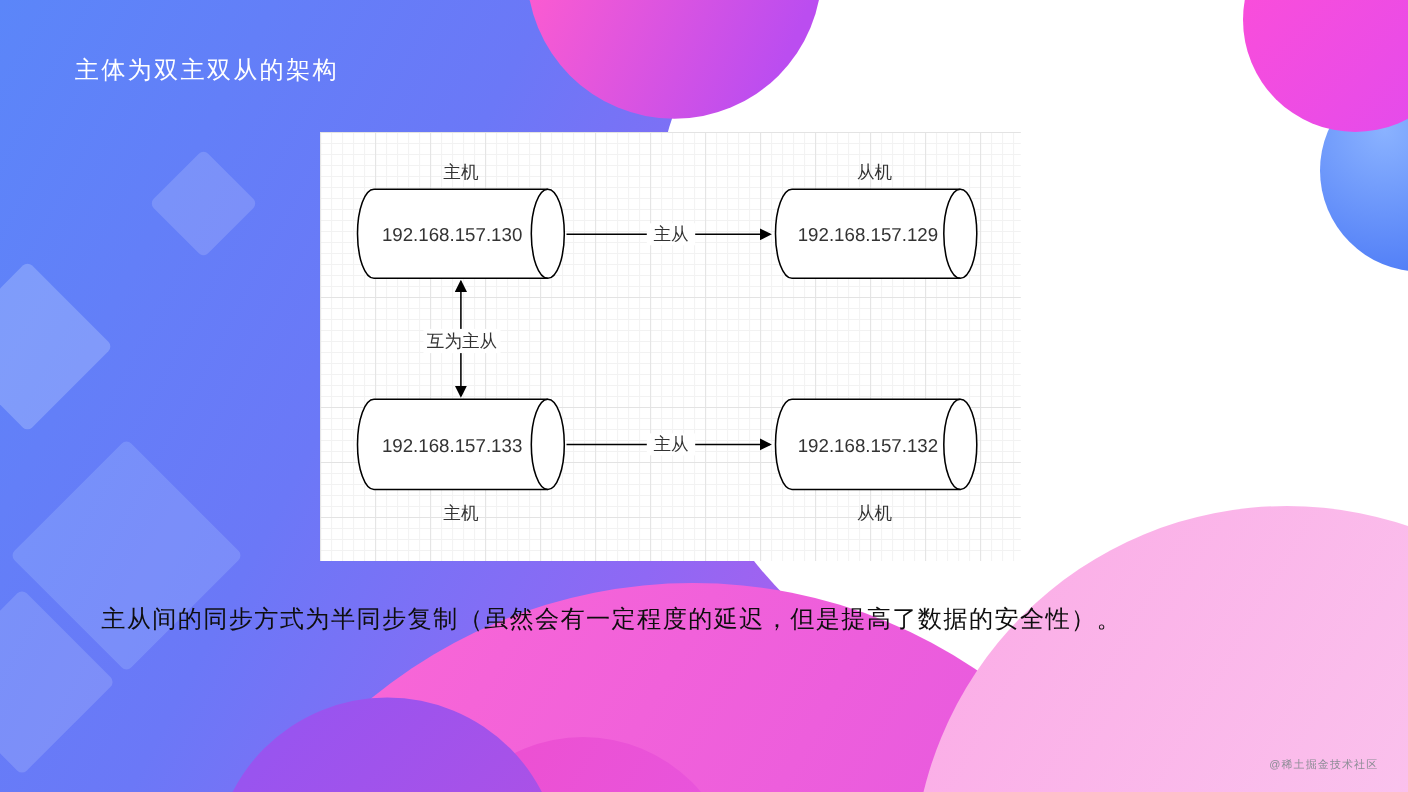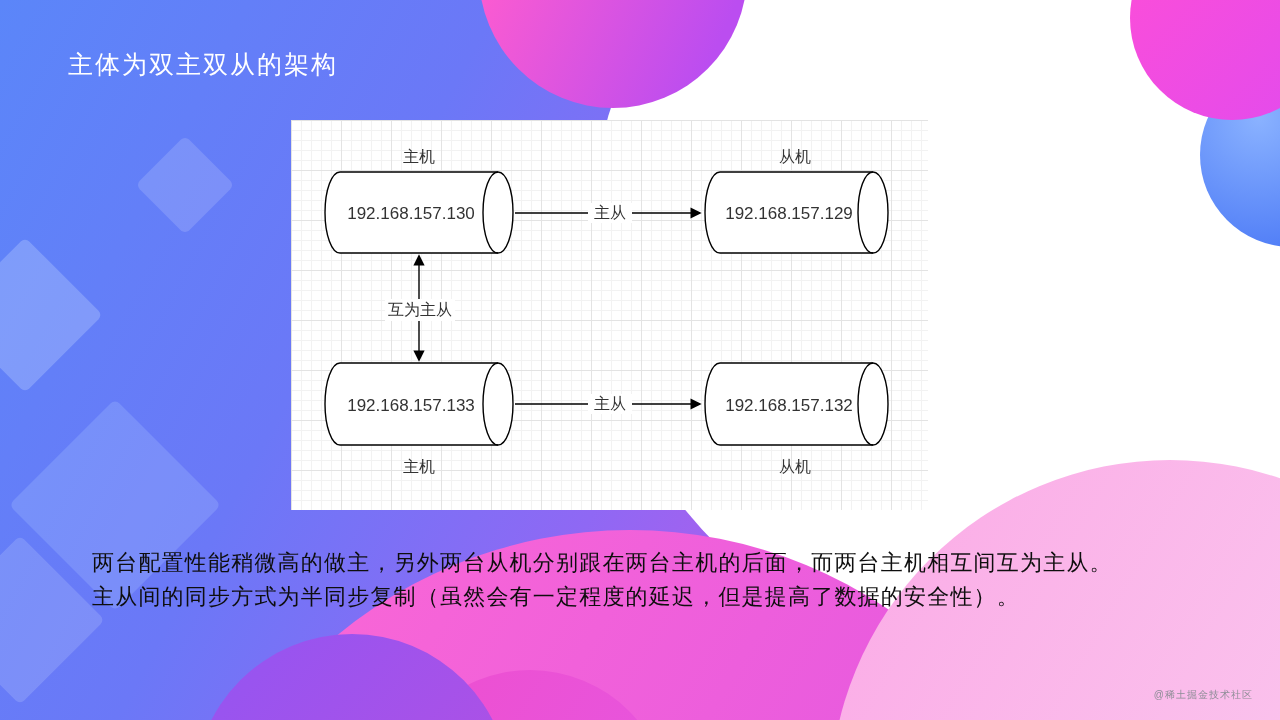--- a/index.html
+++ b/index.html
@@ -21,21 +21,21 @@
   .bg-circle-purple-bottom-left { left:194px; top:634px; width:316px; height:316px; background:linear-gradient(135deg,#9355f2,#b84fe0); }
 
   .bg-diamond { position:absolute; transform:rotate(45deg); border-radius:6px; }
   .bg-diamond-1 { left:-30px; top:260px; width:110px; height:110px; background:rgba(185,205,255,0.35); }
   .bg-diamond-2 { left:40px;  top:430px; width:150px; height:150px; background:rgba(170,195,255,0.28); }
   .bg-diamond-3 { left:-40px; top:560px; width:120px; height:120px; background:rgba(200,215,255,0.22); }
   .bg-diamond-4 { left:150px; top:150px; width:70px;  height:70px;  background:rgba(255,255,255,0.15); }
 
   .title {
     position:absolute; left:68px; top:50px; margin:0;
-    color:#ffffff; font-size:25px; line-height:28px; font-weight:400; letter-spacing:2px;
+    color:#ffffff; font-size:22px; line-height:28px; font-weight:400; letter-spacing:2px;
   }
 
   .diagram {
     position:absolute; left:291px; top:120px; width:637px; height:390px;
     background-color:#ffffff;
     background-image:
       linear-gradient(to right, #e3e3e3 1px, transparent 1px),
       linear-gradient(to bottom, #e3e3e3 1px, transparent 1px),
       linear-gradient(to right, #f2f2f2 1px, transparent 1px),
       linear-gradient(to bottom, #f2f2f2 1px, transparent 1px);
@@ -121,19 +121,18 @@
         <text x="504" y="352">从机</text>
 
         <text x="319" y="98">主从</text>
         <text x="319" y="289">主从</text>
         <text x="129" y="195">互为主从</text>
       </g>
     </svg>
   </div>
 
   <div class="body-text">
-    <p>两台配置性能稍微高的做主，另外两台从机分别跟在两台主机的后面，而两台主机相互间互为主从。</p>
     <p>主从间的同步方式为半同步复制（虽然会有一定程度的延迟，但是提高了数据的安全性）。</p>
   </div>
 
   <div class="watermark">@稀土掘金技术社区</div>
 
 </div>
 
 </body></html>

